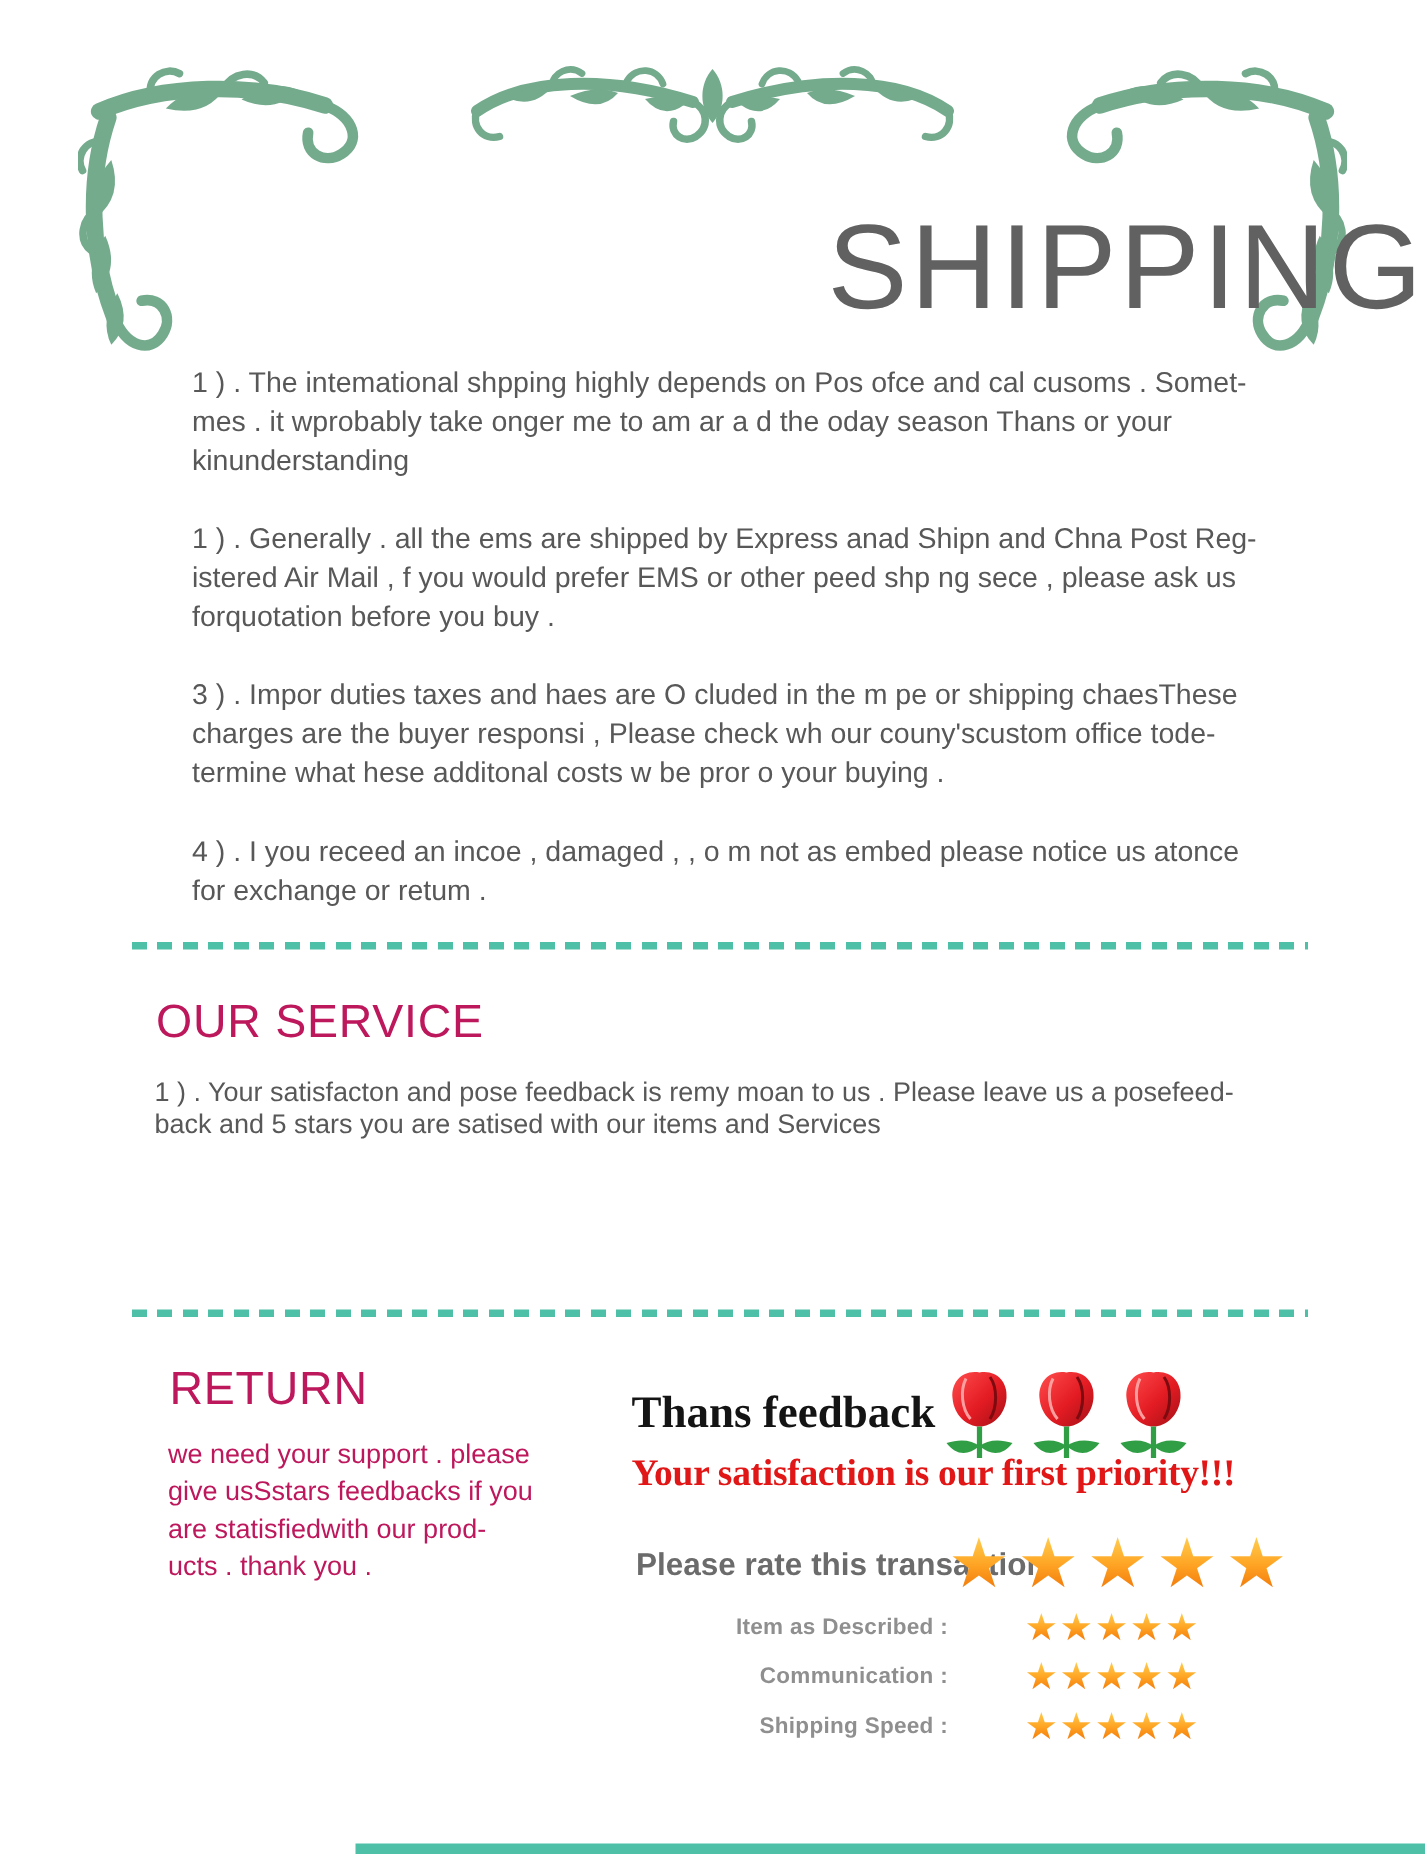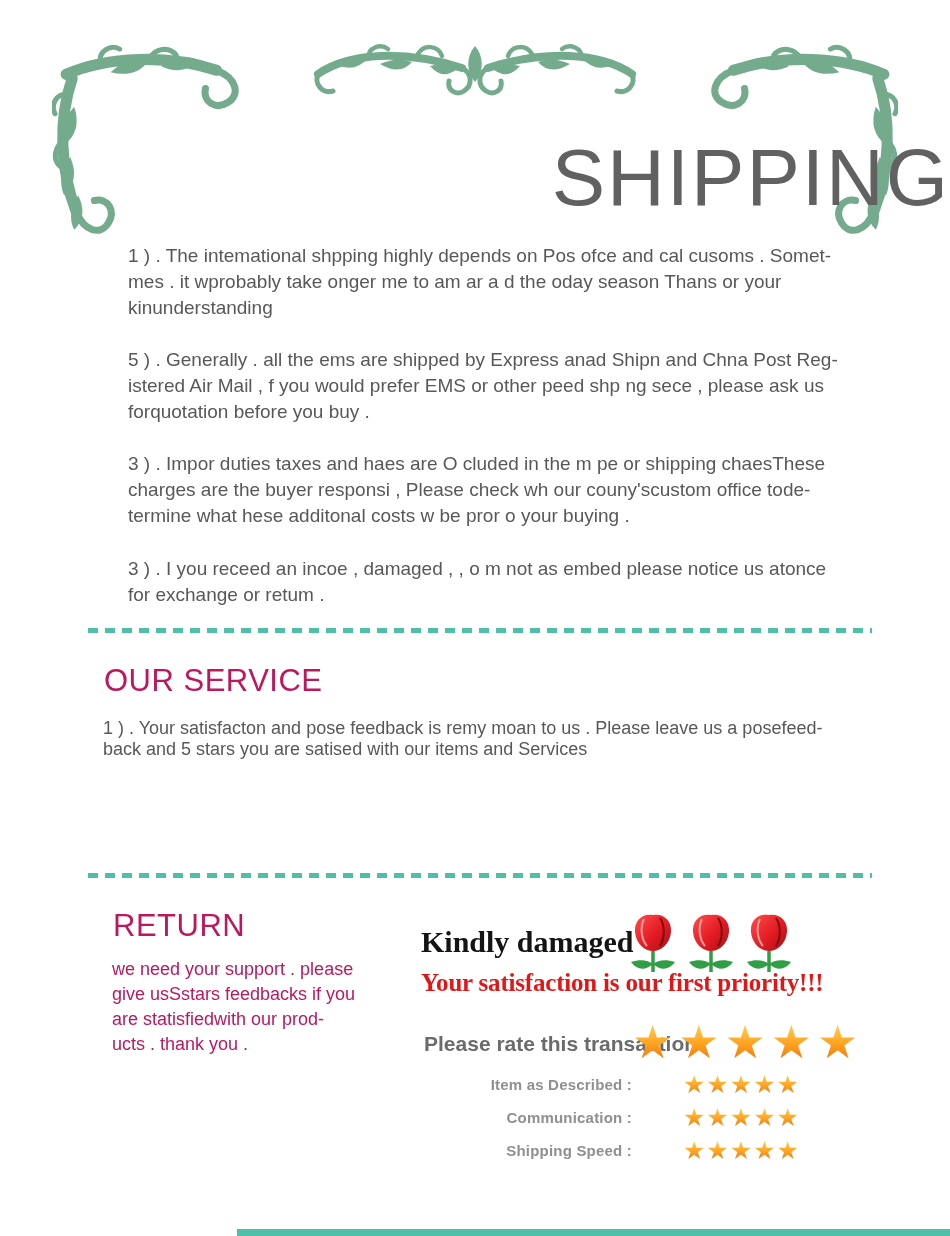--- a/index.html
+++ b/index.html
@@ -160,44 +160,44 @@
     </g>
     <use href="#cf-half" transform="translate(330 0) scale(-1 1)"></use>
     <path d="M165 10 c -9 10 -9 26 0 36 c 9 -10 9 -26 0 -36 Z" fill="#74ab8d"></path>
   </svg>
 
   <div class="title">SHIPPING</div>
 
   <div class="p-ship p1">1 ) . The intemational shpping highly depends on Pos ofce and cal cusoms . Somet-
 mes . it wprobably take onger me to am ar a d the oday season Thans or your
 kinunderstanding</div>
-  <div class="p-ship p2">5 ) . Generally . all the ems are shipped by Express anad Shipn and Chna Post Reg-
+  <div class="p-ship p2">1 ) . Generally . all the ems are shipped by Express anad Shipn and Chna Post Reg-
 istered Air Mail , f you would prefer EMS or other peed shp ng sece , please ask us
 forquotation before you buy .</div>
   <div class="p-ship p3">3 ) . Impor duties taxes and haes are O cluded in the m pe or shipping chaesThese
 charges are the buyer responsi , Please check wh our couny'scustom office tode-
 termine what hese additonal costs w be pror o your buying .</div>
-  <div class="p-ship p4">3 ) . I you receed an incoe , damaged , , o m not as embed please notice us atonce
+  <div class="p-ship p4">4 ) . I you receed an incoe , damaged , , o m not as embed please notice us atonce
 for exchange or retum .</div>
 
   <div class="divider div1"></div>
 
   <div class="sec-head svc-head">OUR SERVICE</div>
   <div class="p-svc sp1">1 ) . Your satisfacton and pose feedback is remy moan to us . Please leave us a posefeed-
 back and 5 stars you are satised with our items and Services</div>
 
   <div class="divider div2"></div>
 
   <div class="sec-head ret-head">RETURN</div>
   <div class="ret-body">we need your support . please
 give usSstars feedbacks if you
 are statisfiedwith our prod-
 ucts . thank you .</div>
 
-  <div class="kindly">Kindly damaged</div>
+  <div class="kindly">Thans feedback</div>
 
   <div class="roses">
     <svg width="46" height="68" viewBox="0 0 46 68">
       <path d="M23 3 C 12 1 4 9 5 20 C 6 32 15 39 23 39 C 31 39 40 32 41 20 C 42 9 34 1 23 3 Z" fill="url(#roseG)"></path>
       <path d="M14 7 C 10 15 11 27 17 34" stroke="#ff9e9e" stroke-width="2" fill="none"></path>
       <path d="M30 6 C 35 13 35 26 30 34" stroke="#7d0a0f" stroke-width="2" fill="none"></path>
       <line x1="23" y1="39" x2="23" y2="60" stroke="#2f9e44" stroke-width="3.5"></line>
       <path d="M23 52 C 15 59 7 58 1 50 C 10 47 18 48 23 52 Z" fill="#2f9e44"></path>
       <path d="M23 52 C 31 59 39 58 45 50 C 36 47 28 48 23 52 Z" fill="#2f9e44"></path>
     </svg>

